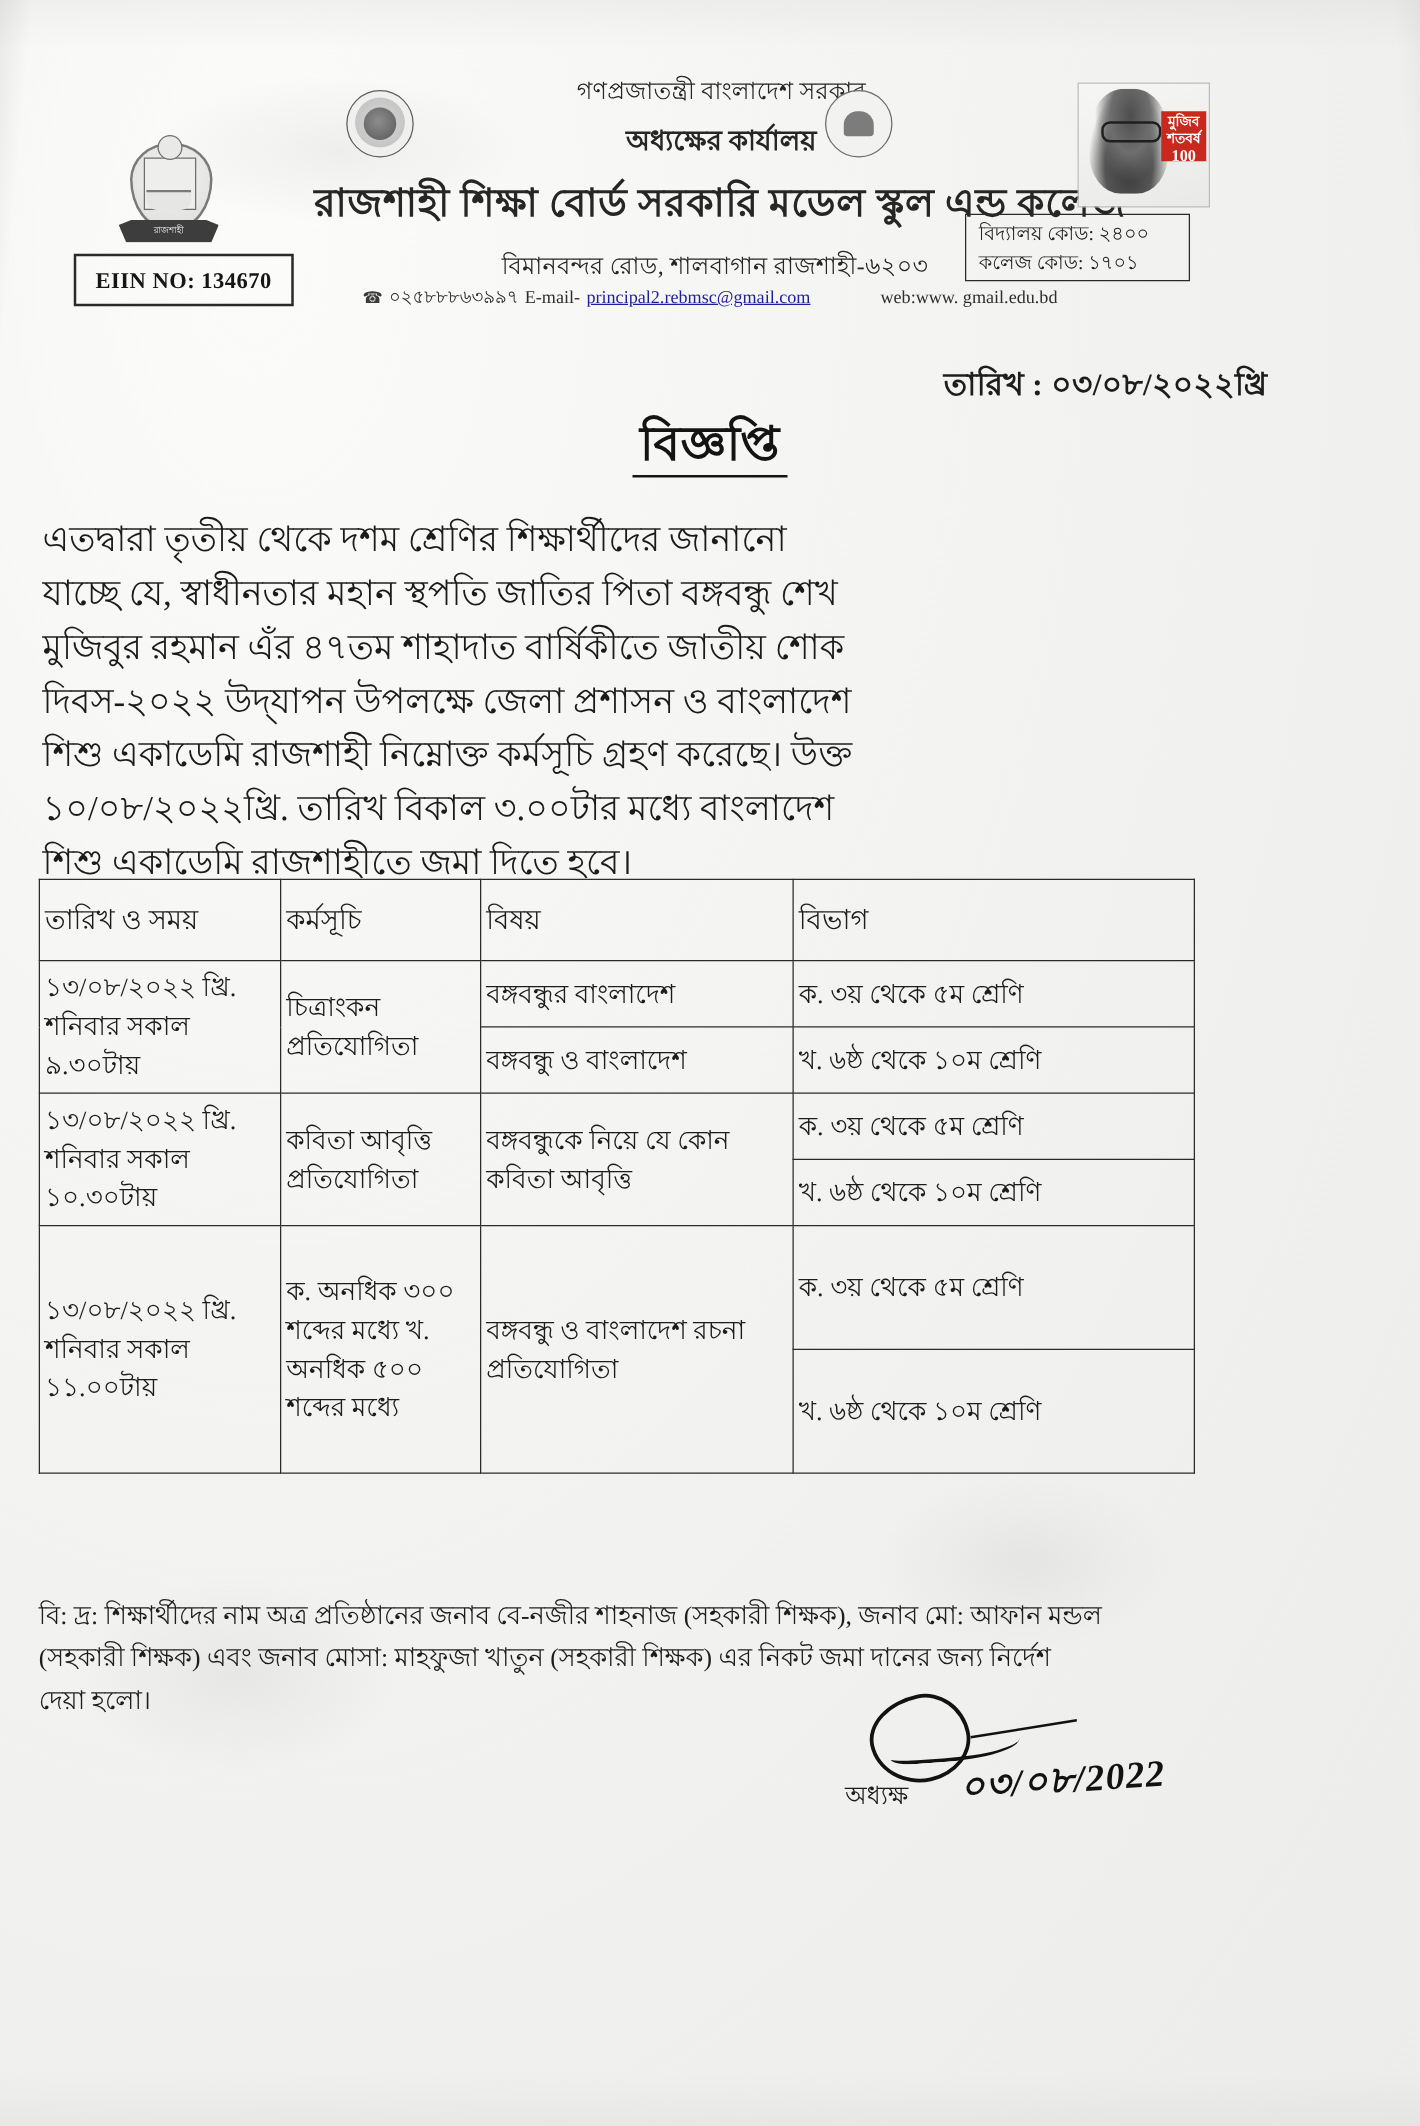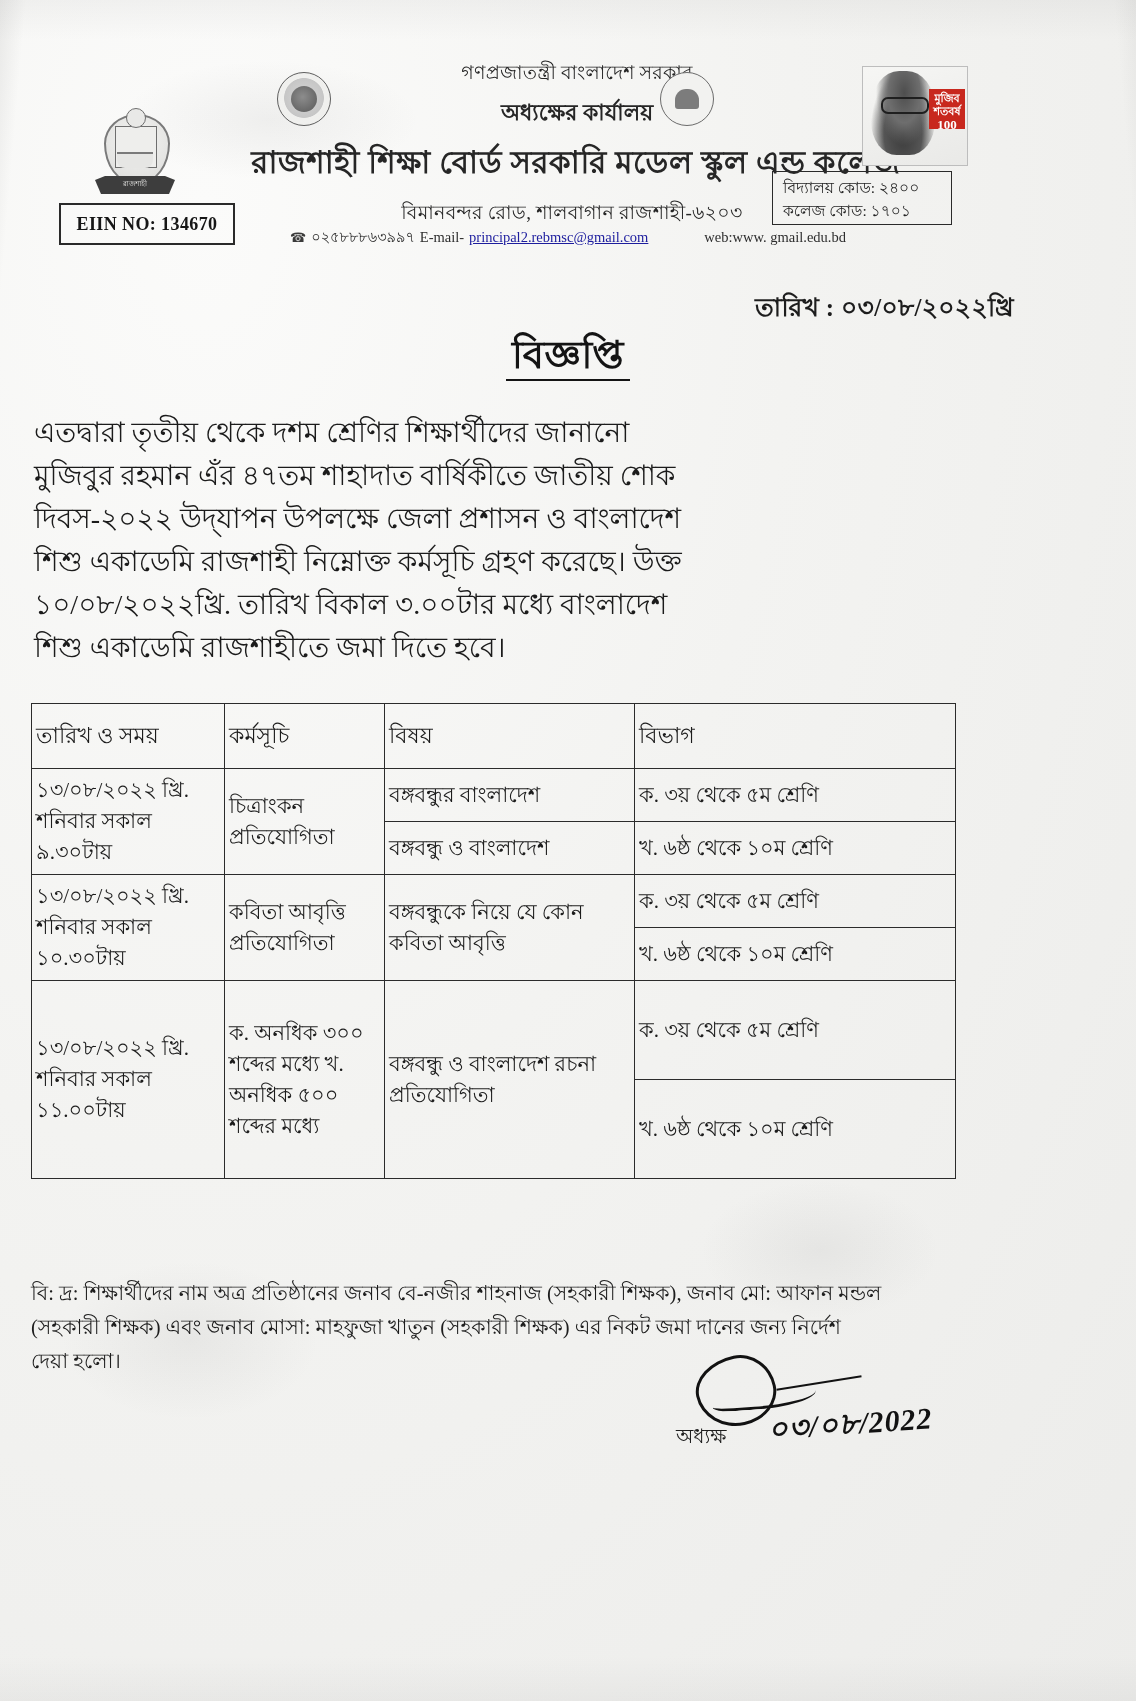--- a/index.html
+++ b/index.html
@@ -434,20 +434,21 @@
   </div>
 
   <div class="date-line">তারিখ : ০৩/০৮/২০২২খ্রি</div>
 
   <div class="notice-title">
     <span>বিজ্ঞপ্তি</span>
   </div>
 
   <div class="body-text">
     <span class="ln">এতদ্বারা তৃতীয় থেকে দশম শ্রেণির শিক্ষার্থীদের জানানো</span>
+    <span class="ln">যাচ্ছে যে, স্বাধীনতার মহান স্থপতি জাতির পিতা বঙ্গবন্ধু শেখ</span>
     <span class="ln">মুজিবুর রহমান এঁর ৪৭তম শাহাদাত বার্ষিকীতে জাতীয় শোক</span>
     <span class="ln">দিবস-২০২২ উদ্‌যাপন উপলক্ষে জেলা প্রশাসন ও বাংলাদেশ</span>
     <span class="ln">শিশু একাডেমি রাজশাহী নিম্নোক্ত কর্মসূচি গ্রহণ করেছে। উক্ত</span>
     <span class="ln">১০/০৮/২০২২খ্রি. তারিখ বিকাল ৩.০০টার মধ্যে  বাংলাদেশ</span>
     <span class="ln">শিশু একাডেমি রাজশাহীতে জমা দিতে হবে।</span>
   </div>
 
   <div class="tbl-wrap">
     <table class="schedule">
       <colgroup>

